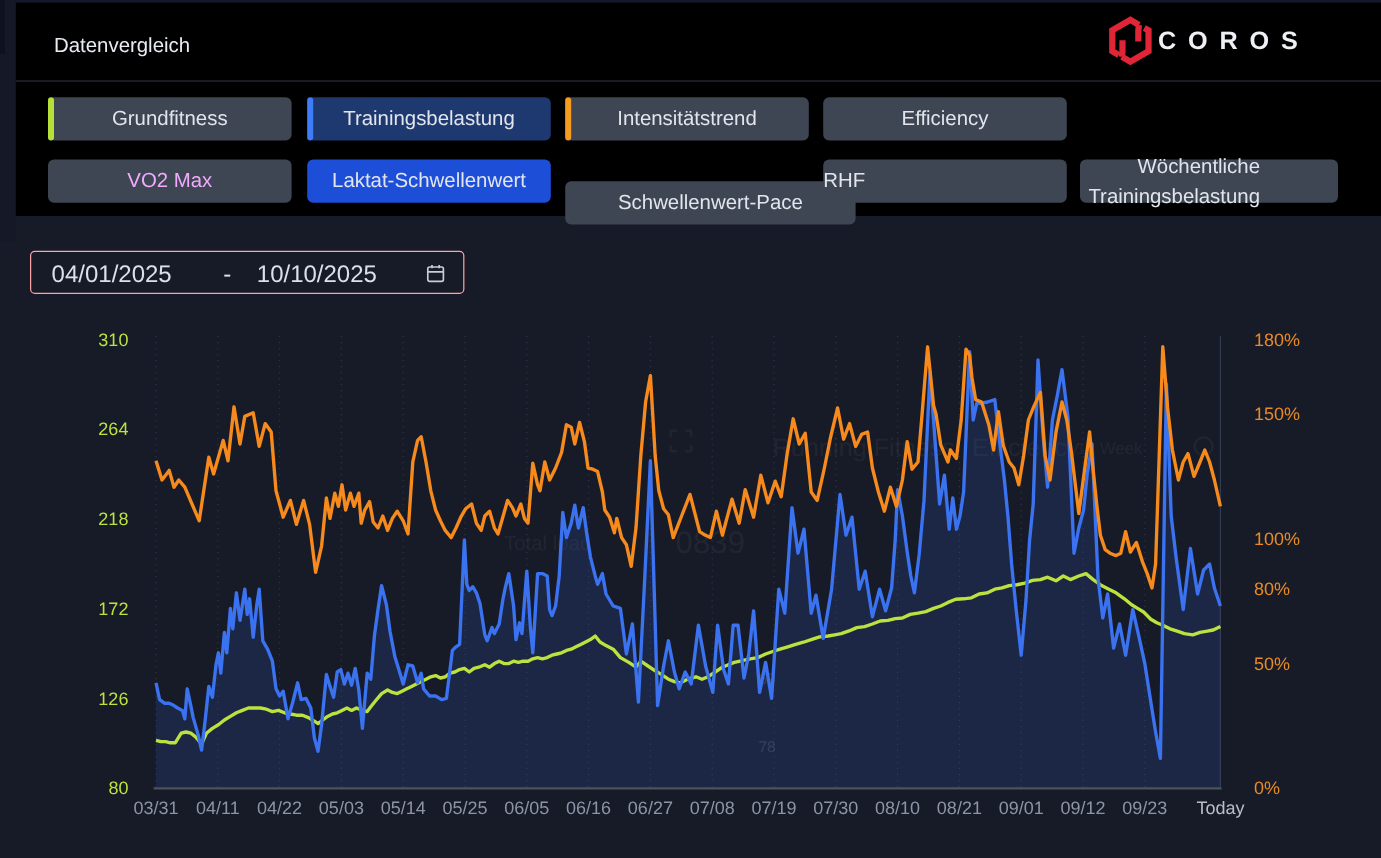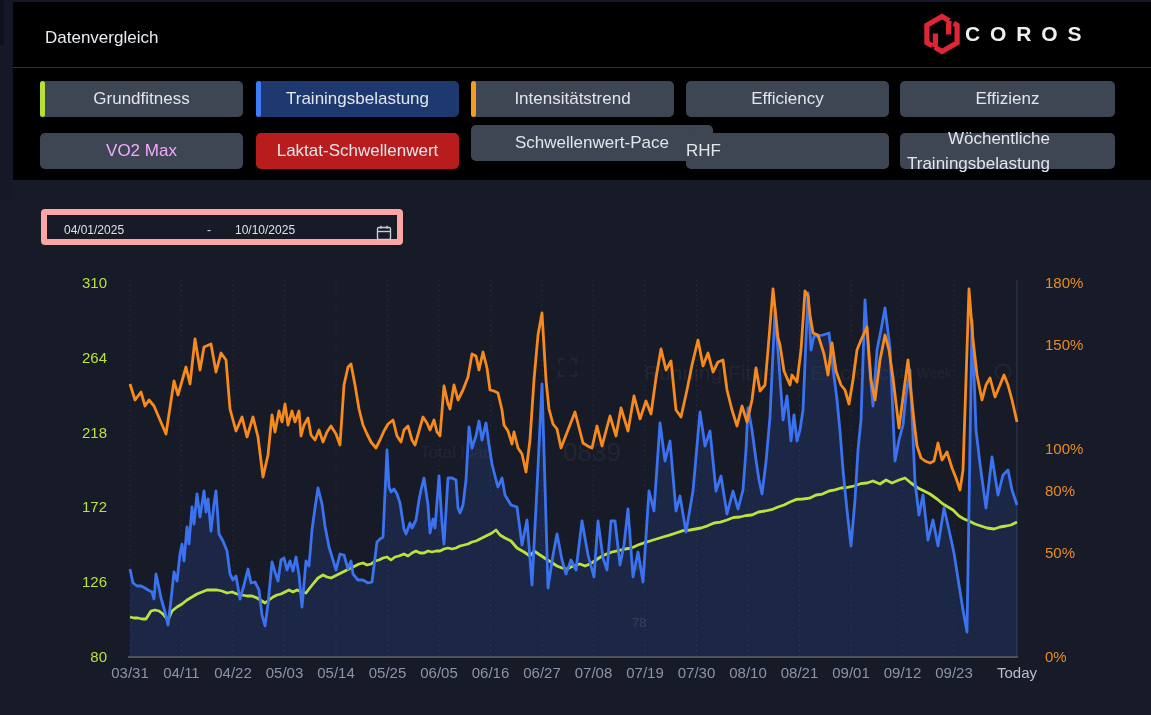--- a/index.html
+++ b/index.html
@@ -13,45 +13,44 @@
 </div>
 
 <div style="position:absolute;left:0;top:0;width:13px;height:201px;background:#141827"></div>
 <div style="position:absolute;left:0;top:0;width:4px;height:45px;background:#0d1120"></div>
 <div style="position:absolute;left:13px;top:0;width:1138px;height:2px;background:#14182a"></div>
 <div style="position:absolute;left:0;top:0;width:1151px;height:715px">
 <div style="position:absolute;left:40px;top:81px;width:203px;height:36px;background:#3e4553;border-radius:5px;color:#e2e5eb;font-size:17px;text-align:center;line-height:36px"><div style="position:absolute;left:0;top:0;bottom:0;width:5px;border-radius:3px;background:#b7e138"></div>Grundfitness</div>
     <div style="position:absolute;left:256px;top:81px;width:203px;height:36px;background:#1e3870;border-radius:5px;color:#e2e5eb;font-size:17px;text-align:center;line-height:36px"><div style="position:absolute;left:0;top:0;bottom:0;width:5px;border-radius:3px;background:#3f7cf7"></div>Trainingsbelastung</div>
     <div style="position:absolute;left:471px;top:81px;width:203px;height:36px;background:#3e4553;border-radius:5px;color:#e2e5eb;font-size:17px;text-align:center;line-height:36px"><div style="position:absolute;left:0;top:0;bottom:0;width:5px;border-radius:3px;background:#f59b20"></div>Intensitätstrend</div>
     <div style="position:absolute;left:686px;top:81px;width:203px;height:36px;background:#3e4553;border-radius:5px;color:#e2e5eb;font-size:17px;text-align:center;line-height:36px">Efficiency</div>
-    <div style="position:absolute;left:900px;top:81px;width:215px;height:36px;background:#3e4553;border-radius:5px;color:#e2e5eb;font-size:17px;text-align:center;line-height:36px">Effizienz</div>
     <div style="position:absolute;left:40px;top:133px;width:203px;height:36px;background:#3e4553;border-radius:5px;color:#f0abfc;font-size:17px;text-align:center;line-height:36px">VO2 Max</div>
-    <div style="position:absolute;left:256px;top:133px;width:203px;height:36px;background:#b91c1c;border-radius:5px;color:#e2e5eb;font-size:17px;text-align:center;line-height:36px">Laktat-Schwellenwert</div>
-    <div style="position:absolute;left:471px;top:125px;width:242px;height:36px;background:#3e4553;border-radius:5px;color:#e2e5eb;font-size:17px;text-align:center;line-height:36px">Schwellenwert-Pace</div>
+    <div style="position:absolute;left:256px;top:133px;width:203px;height:36px;background:#1d4ed8;border-radius:5px;color:#e2e5eb;font-size:17px;text-align:center;line-height:36px">Laktat-Schwellenwert</div>
+    <div style="position:absolute;left:471px;top:151px;width:242px;height:36px;background:#3e4553;border-radius:5px;color:#e2e5eb;font-size:17px;text-align:center;line-height:36px">Schwellenwert-Pace</div>
     <div style="position:absolute;left:686px;top:133px;width:203px;height:36px;background:#3e4553;border-radius:5px;color:#e2e5eb;font-size:17px;text-align:left;line-height:36px">RHF</div>
     <div style="position:absolute;left:900px;top:133px;width:215px;height:36px;background:#3e4553;border-radius:5px;color:#e2e5eb;font-size:17px">
       <div style="position:absolute;left:7px;top:-7px;line-height:25px;text-align:right;white-space:nowrap">Wöchentliche<br>Trainingsbelastung</div>
     </div>
 </div>
 
 <div style="position:absolute;left:920px;top:13px;width:180px;height:46px">
 <svg width="180" height="46" viewBox="0 0 180 46">
 <g stroke="#e02636" fill="none" stroke-width="5.2">
 <path d="M29.2,7.8 L22,3.6 L6.9,12.3 L6.9,29.7 L12.3,32.8"></path>
 <path d="M14.9,34.3 L22,38.4 L37.1,29.7 L37.1,12.3 L33.6,10.3"></path>
 <path d="M29.2,7.8 L28.6,12 L28.6,21.5"></path>
 <path d="M14.9,34.3 L15.4,30 L15.4,20.5"></path>
 </g>
 <g fill="#eef0f4" font-family="Liberation Sans,sans-serif" font-weight="bold" font-size="21" letter-spacing="3.5">
 <text x="45" y="28" textLength="120">COROS</text>
 </g>
 </svg>
 </div>
 
-<div style="position:absolute;left:41px;top:209px;width:362px;height:36px;border:6px solid #fca5a5;border-radius:4px;color:#dde0e8;font-size:12px">
+<div style="position:absolute;left:25px;top:209px;width:362px;height:36px;border:1px solid #fca5a5;border-radius:4px;color:#dde0e8;font-size:20px">
   <div style="position:absolute;left:17px;top:8px">04/01/2025</div>
   <div style="position:absolute;left:160px;top:8px">-</div>
   <div style="position:absolute;left:188px;top:8px">10/10/2025</div>
   <svg width="16" height="16" viewBox="0 0 16 16" style="position:absolute;left:329px;top:10px">
     <rect x="1.5" y="2.5" width="13" height="12" rx="1.5" fill="none" stroke="#c8cdd8" stroke-width="1.4"></rect>
     <line x1="1.5" y1="6.5" x2="14.5" y2="6.5" stroke="#c8cdd8" stroke-width="1.4"></line>
     <line x1="5" y1="0.8" x2="5" y2="3.5" stroke="#c8cdd8" stroke-width="1.4"></line>
     <line x1="11" y1="0.8" x2="11" y2="3.5" stroke="#c8cdd8" stroke-width="1.4"></line>
   </svg>
 </div>

